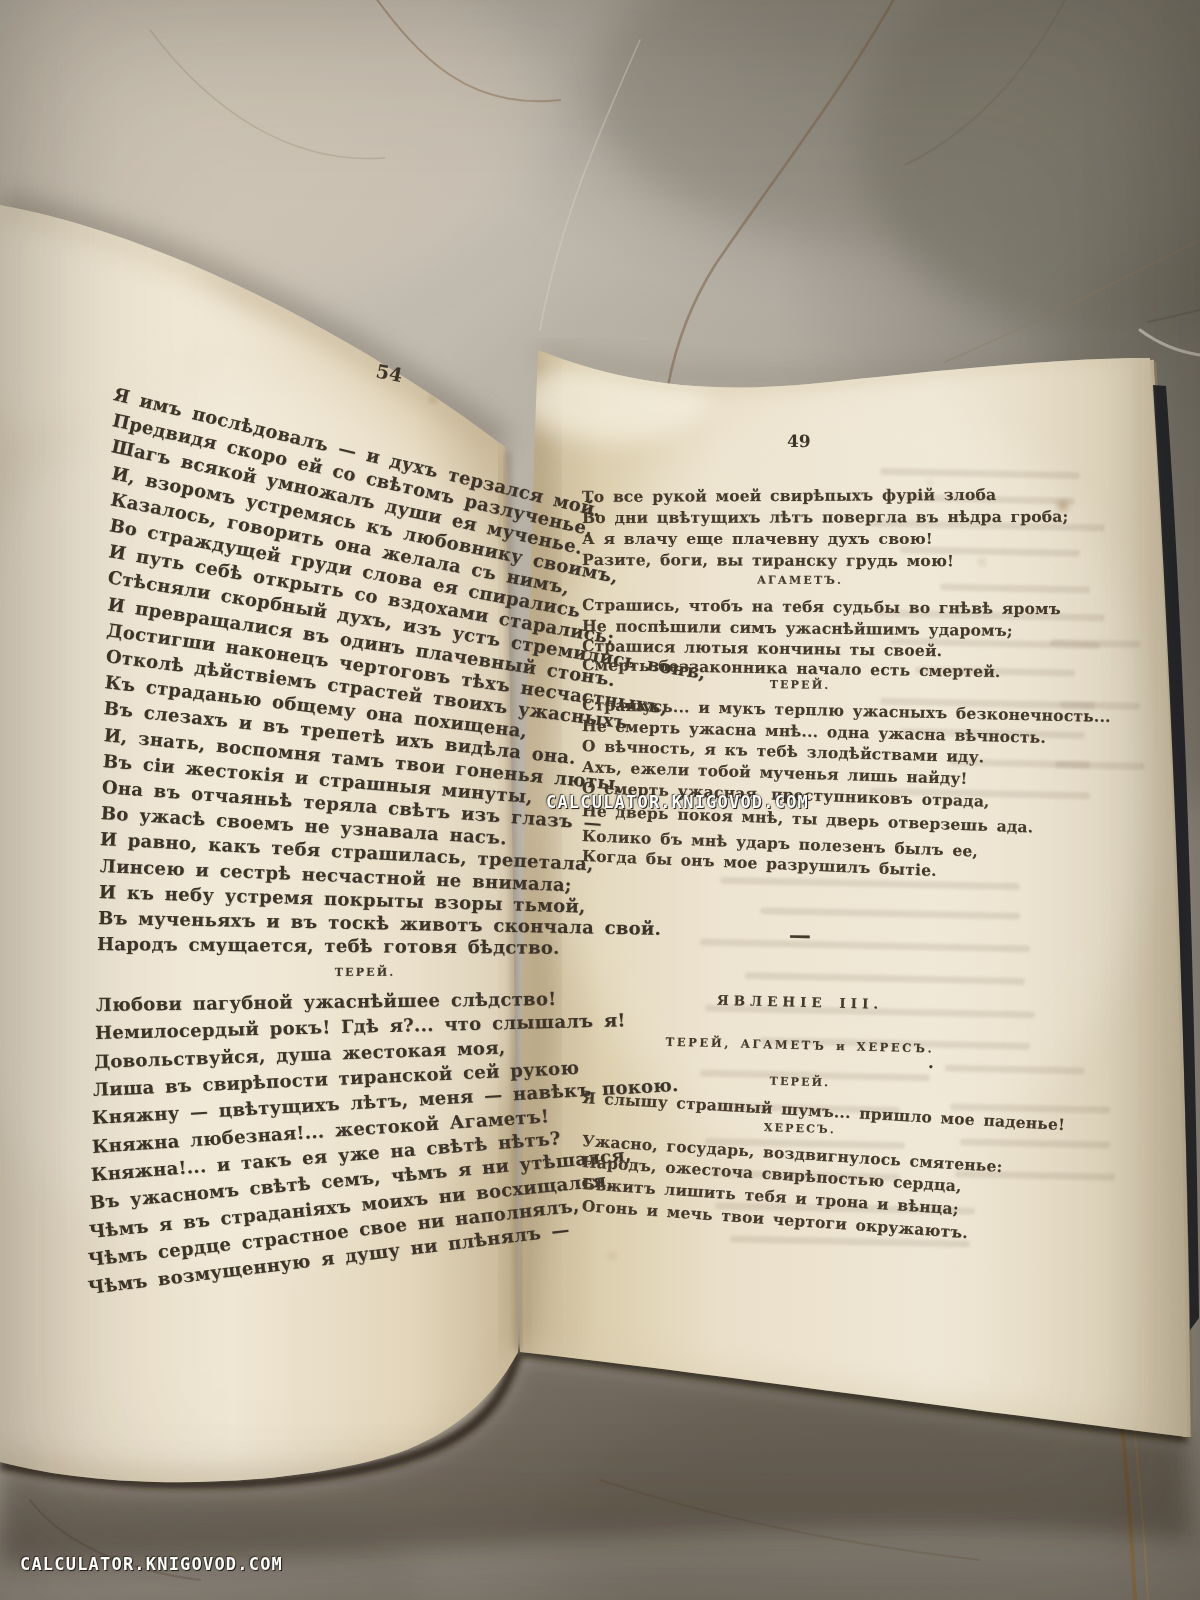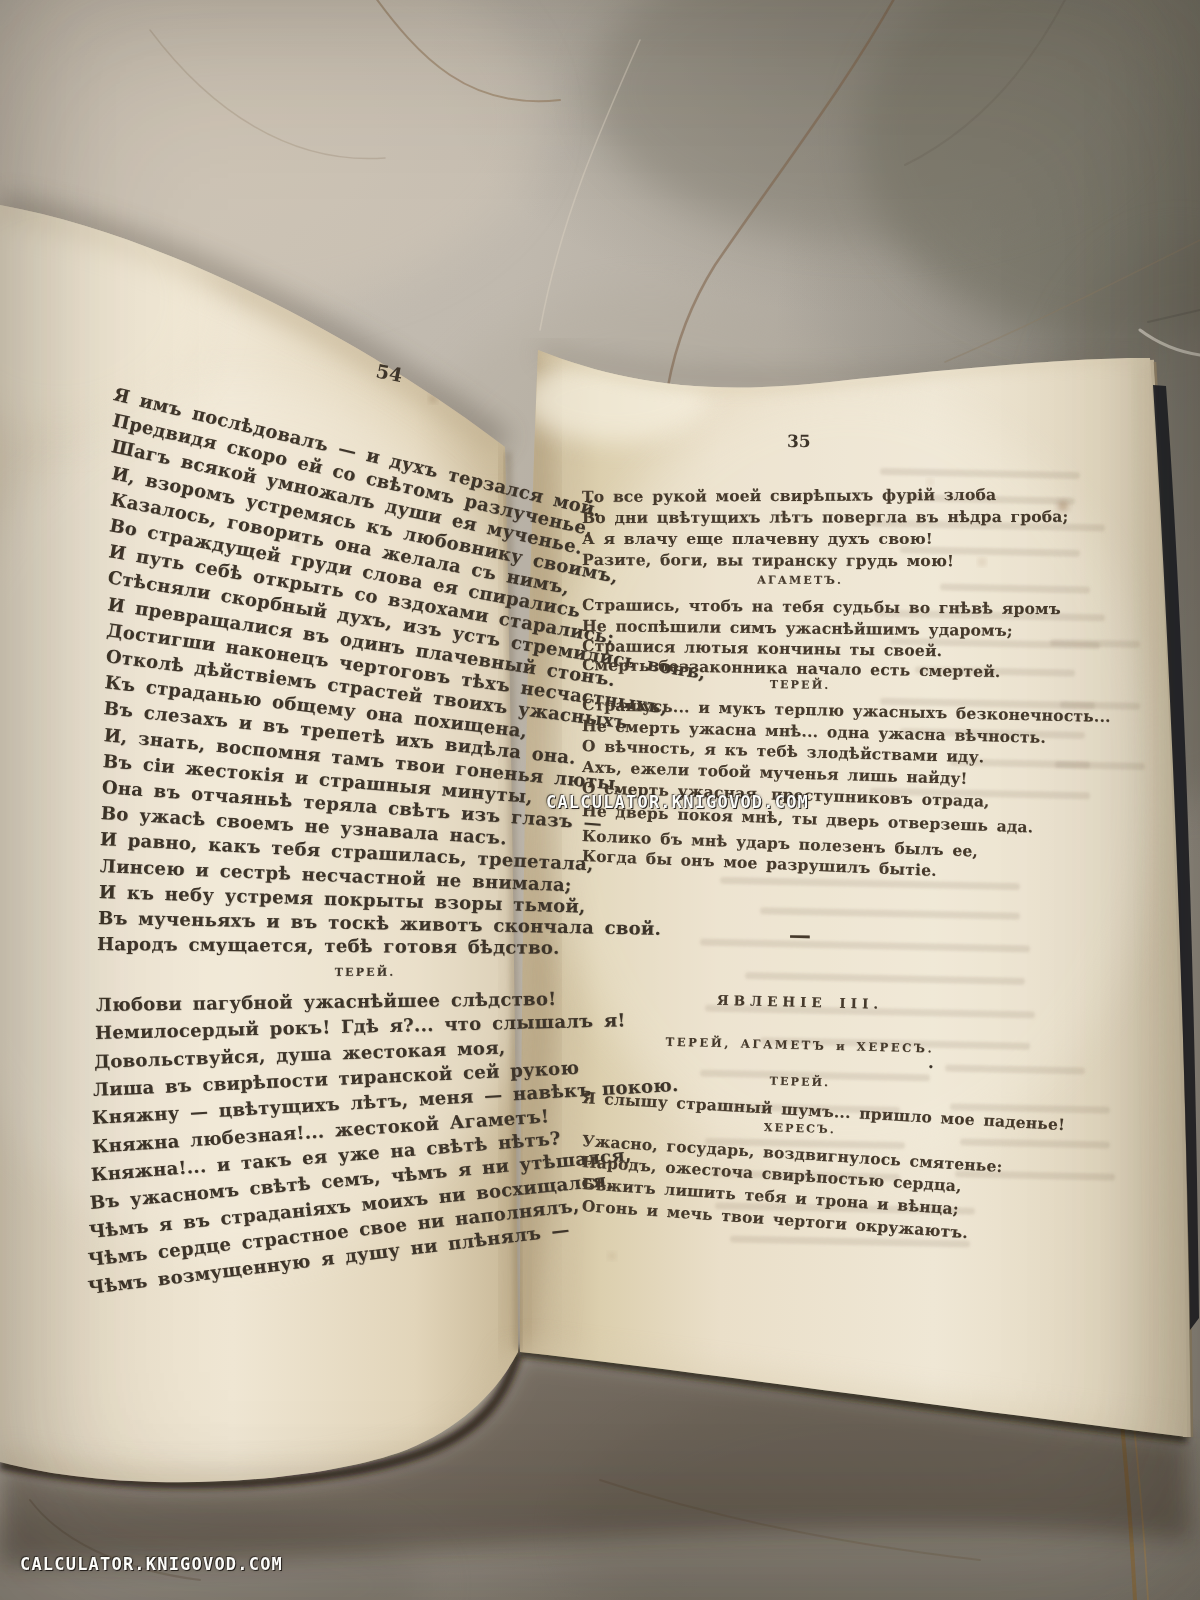--- a/index.html
+++ b/index.html
@@ -146,21 +146,21 @@
       <circle cx="1063" cy="506" r="5" fill="#8a5f41" opacity=".45" filter="url(#b3)"></circle>
       <circle cx="982" cy="562" r="3" fill="#96704e" opacity=".35" filter="url(#b3)"></circle>
       <circle cx="930" cy="482" r="2.5" fill="#96704e" opacity=".3" filter="url(#b3)"></circle>
       <circle cx="612" cy="1256" r="3" fill="#8a6a48" opacity=".25" filter="url(#b3)"></circle>
     </g>
 
     <path d="M508,452 C514,800 517,1120 518,1350" stroke="#6b5a41" stroke-width="6" opacity=".35" fill="none" filter="url(#b3)"></path>
   </svg>
 
   <div class="pagenum" style="left:376px;top:362px;transform:rotate(11deg);">54</div>
-  <div class="pagenum" style="left:787px;top:431px;transform:rotate(.5deg);font-size:17px;">35</div>
+  <div class="pagenum" style="left:787px;top:431px;transform:rotate(.5deg);font-size:17px;">49</div>
 
   <div class="textlayer left-rows" id="left-rows">
       <div class="row" style="left: 114px; top: 383px; transform-origin: 0px 50%; transform: rotate(13.5deg);">Я имъ послѣдовалъ — и духъ терзался мой.</div>
       <div class="row" style="left: 113.2px; top: 409px; transform-origin: 0px 50%; transform: rotate(12.88deg);">Предвидя скоро ей со свѣтомъ разлученье,</div>
       <div class="row" style="left: 112.4px; top: 435px; transform-origin: 0px 50%; transform: rotate(12.26deg);">Шагъ всякой умножалъ души ея мученье.</div>
       <div class="row" style="left: 111.6px; top: 462px; transform-origin: 0px 50%; transform: rotate(11.64deg);">И, взоромъ устремясь къ любовнику своимъ,</div>
       <div class="row" style="left: 110.8px; top: 488px; transform-origin: 0px 50%; transform: rotate(11.02deg);">Казалось, говорить она желала съ нимъ,</div>
       <div class="row" style="left: 110px; top: 514px; transform-origin: 0px 50%; transform: rotate(10.4deg);">Во страждущей груди слова ея спирались</div>
       <div class="row" style="left: 109.2px; top: 540px; transform-origin: 0px 50%; transform: rotate(9.78deg);">И путь себѣ открыть со вздохами старались;</div>
       <div class="row" style="left: 108.4px; top: 566px; transform-origin: 0px 50%; transform: rotate(9.16deg);">Стѣсняли скорбный духъ, изъ устъ стремились вонъ,</div>

